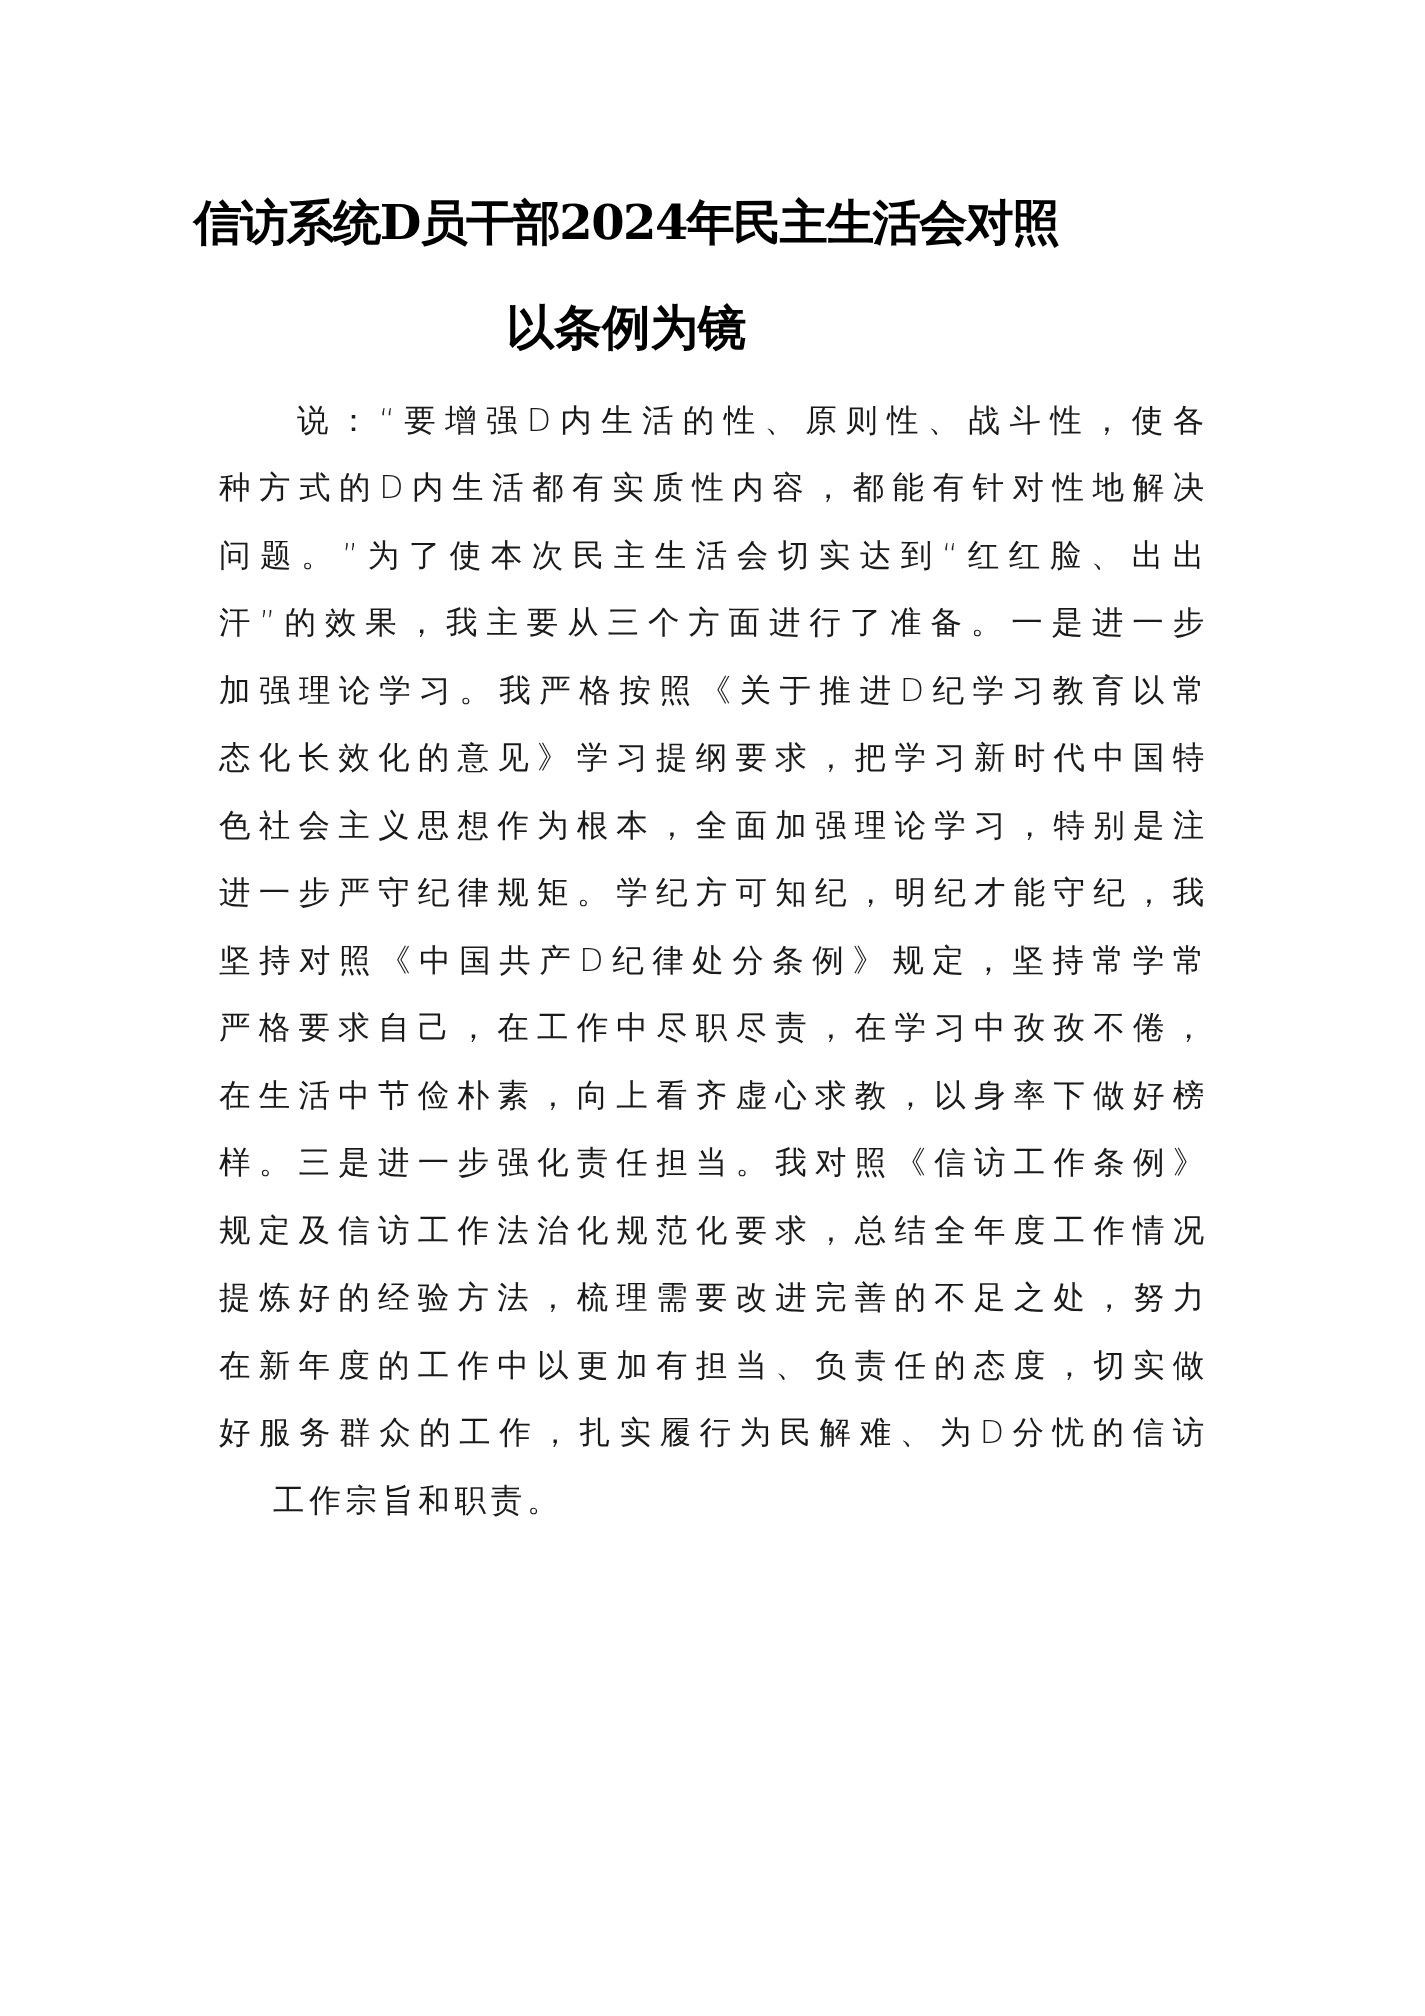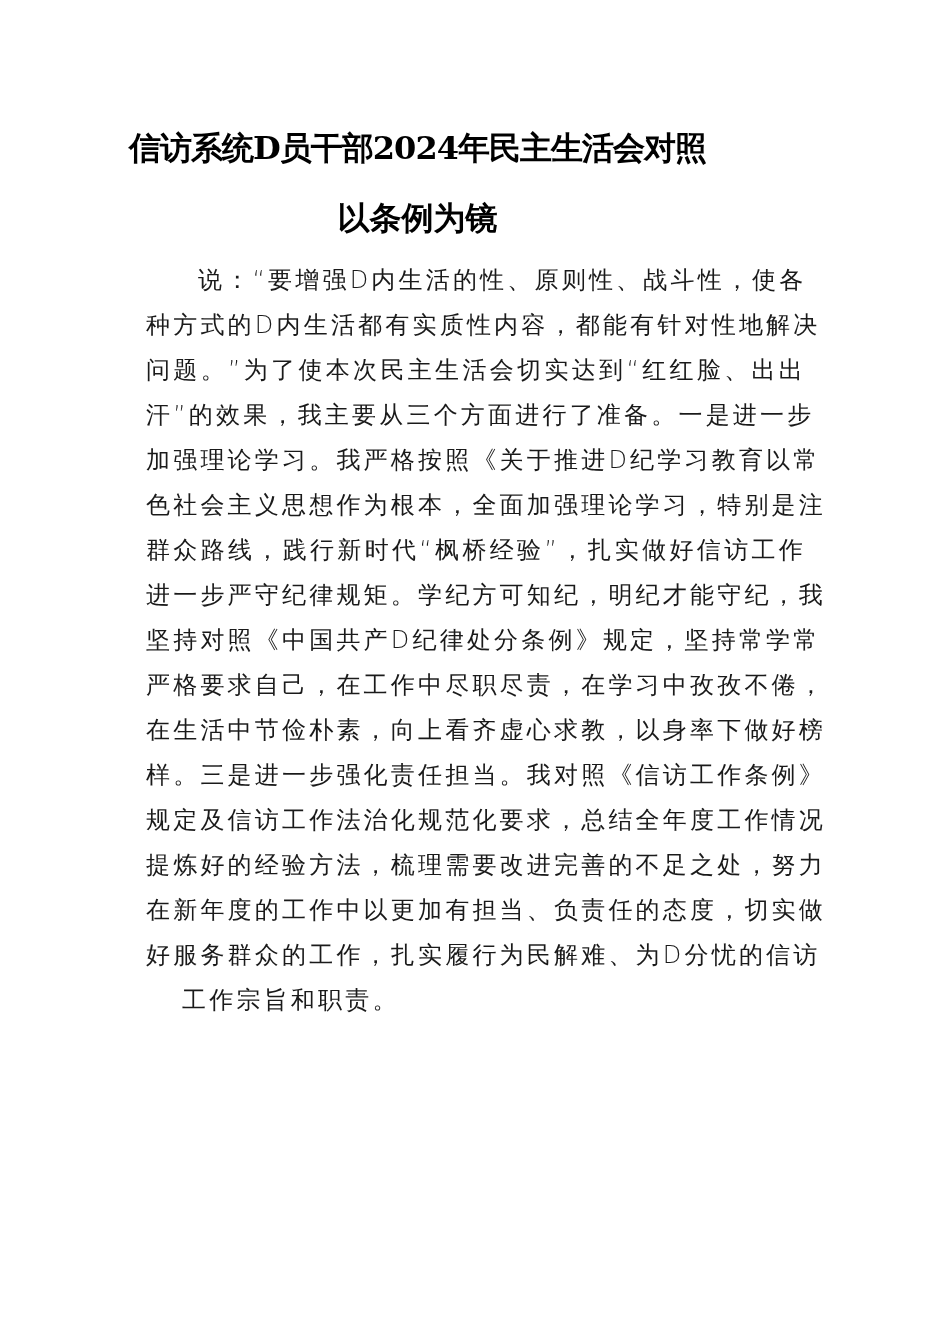--- a/index.html
+++ b/index.html
@@ -38,21 +38,21 @@
     .title-line.l2 { top: 198px; }
     .body-text {
       position: absolute;
       left: 146px;
       top: 258px;
       width: 660px;
     }
     .line {
       height: 45px;
       line-height: 45px;
-      font-size: 24px;
+      font-size: 21px;
       white-space: nowrap;
       letter-spacing: 3.2px;
       text-align: justify;
       text-align-last: justify;
       color: #1a1a1a;
       font-family: "DejaVu Sans", "Liberation Sans", sans-serif;
       font-weight: 300;
     }
     .line.first { padding-left: 52px; }
     .line.last { text-align-last: left; margin-left: 36px; }
@@ -63,22 +63,22 @@
 <div class="page">
   <div class="title-line l1">信访系统D员干部2024年民主生活会对照</div>
   <div class="title-line l2">以条例为镜</div>
 
   <div class="body-text">
     <div class="line first">说：“要增强D内生活的性、原则性、战斗性，使各</div>
     <div class="line">种方式的D内生活都有实质性内容，都能有针对性地解决</div>
     <div class="line">问题。”为了使本次民主生活会切实达到“红红脸、出出</div>
     <div class="line">汗”的效果，我主要从三个方面进行了准备。一是进一步</div>
     <div class="line">加强理论学习。我严格按照《关于推进D纪学习教育以常</div>
+    <div class="line">态化长效化的意见》学习提纲要求，把学习新时代中国特</div>
     <div class="line">色社会主义思想作为根本，全面加强理论学习，特别是注</div>
-    <div class="line">群众路线，践行新时代“枫桥经验”，扎实做好信访工作</div>
     <div class="line">进一步严守纪律规矩。学纪方可知纪，明纪才能守纪，我</div>
     <div class="line">坚持对照《中国共产D纪律处分条例》规定，坚持常学常</div>
     <div class="line">严格要求自己，在工作中尽职尽责，在学习中孜孜不倦，</div>
     <div class="line">在生活中节俭朴素，向上看齐虚心求教，以身率下做好榜</div>
     <div class="line">样。三是进一步强化责任担当。我对照《信访工作条例》</div>
     <div class="line">规定及信访工作法治化规范化要求，总结全年度工作情况</div>
     <div class="line">提炼好的经验方法，梳理需要改进完善的不足之处，努力</div>
     <div class="line">在新年度的工作中以更加有担当、负责任的态度，切实做</div>
     <div class="line">好服务群众的工作，扎实履行为民解难、为D分忧的信访</div>
     <div class="line last">工作宗旨和职责。</div>

